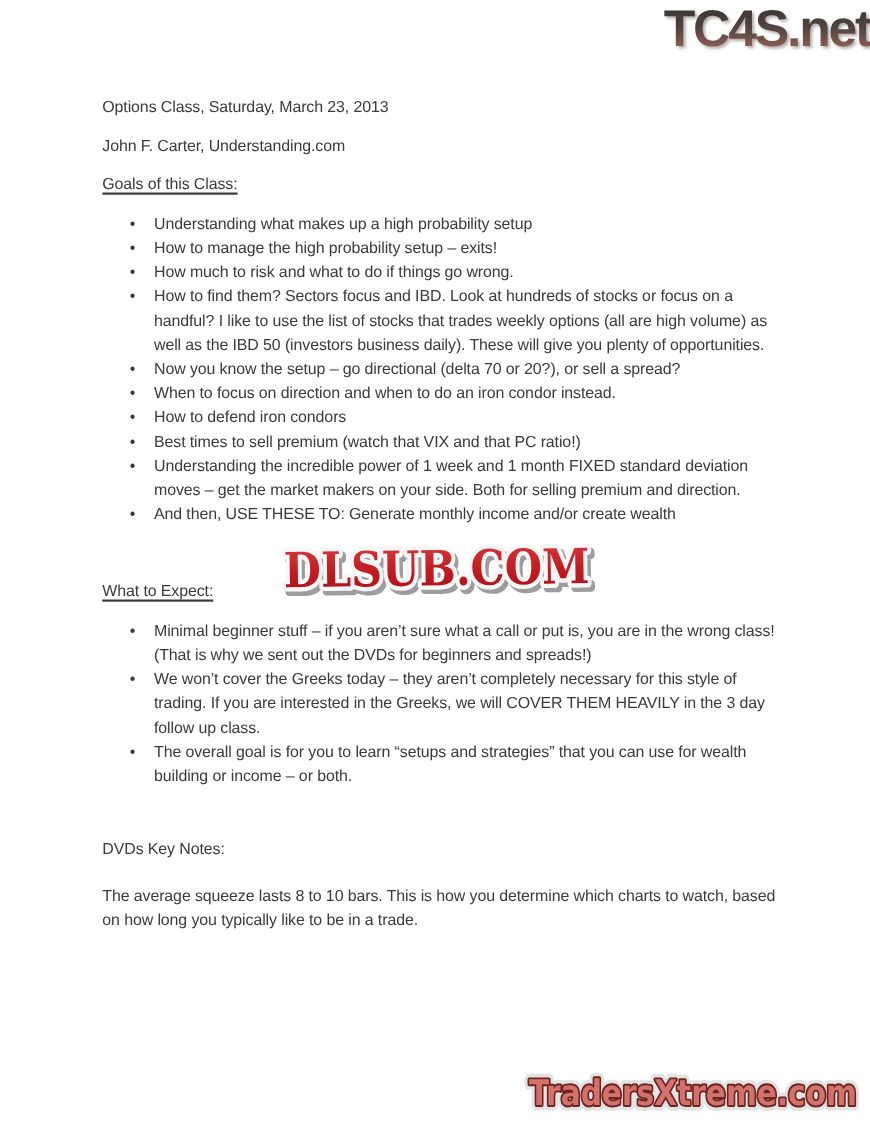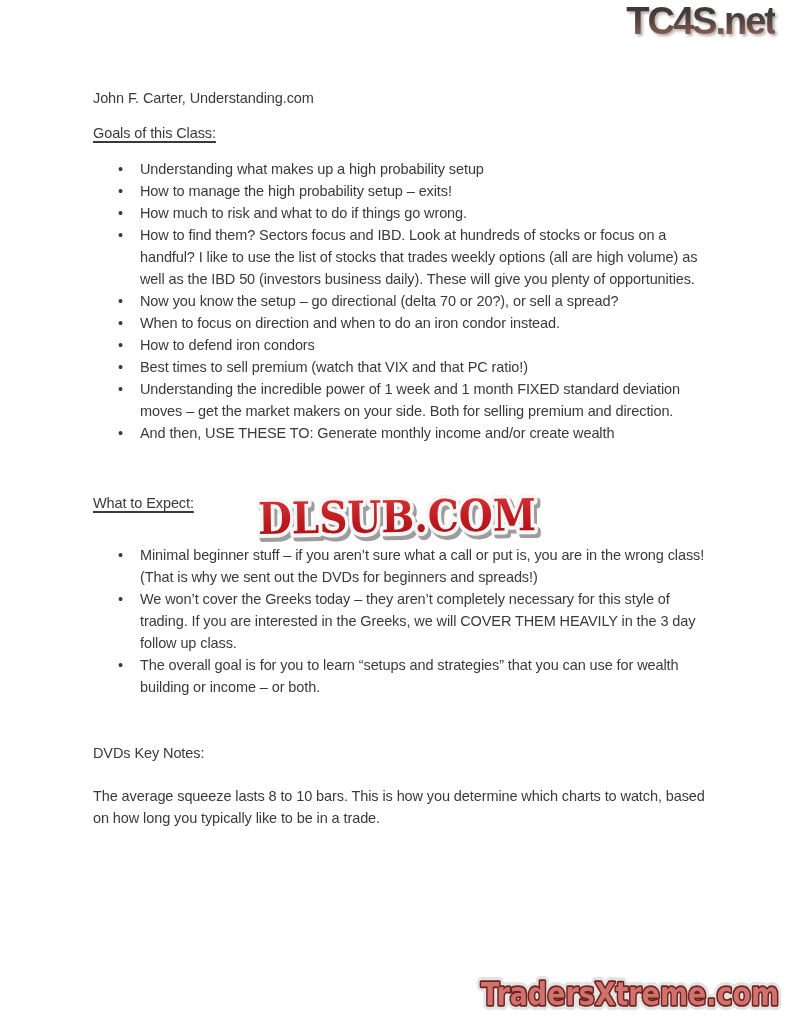--- a/index.html
+++ b/index.html
@@ -5,55 +5,56 @@
   html,body{margin:0;padding:0;}
   body{
     width:791px;height:1024px;position:relative;background:#ffffff;
     font-family:"Liberation Sans","DejaVu Sans",sans-serif;
     color:#3a3a3a;overflow:hidden;
   }
   .sheet{position:absolute;inset:0;background:#ffffff;}
 
   
   .tc4s{
-    position:absolute;top:2px;right:16px;
-    font-size:38px;font-weight:bold;letter-spacing:-2px;line-height:1;
+    position:absolute;top:2px;right:0;
+    font-size:47px;font-weight:bold;letter-spacing:-2px;line-height:1;
     background:linear-gradient(180deg,#3b3636 12%,#544541 52%,#8c5f55 88%,#96685c 100%);
     -webkit-background-clip:text;background-clip:text;color:transparent;
     filter:drop-shadow(2px 2px 1.5px rgba(165,155,152,0.85));
   }
 
   
   .content{
     position:absolute;left:93px;top:87px;width:620px;
     font-size:14.5px;line-height:22px;letter-spacing:-0.1px;
   }
   .para{margin:0 0 13px 0;}
   .heading{font-weight:normal;text-decoration:underline;text-underline-offset:3px;text-decoration-thickness:1.5px;}
   ul.bullets{list-style:none;margin:14px 0 48px 0;padding:0 0 0 47px;}
   ul.bullets li{position:relative;margin:0;padding:0;}
   ul.bullets li::before{content:"\2022";position:absolute;left:-22px;top:0;}
-  ul.expect{margin:30px 0 44px 0;}
+  ul.expect{margin:14px 0 44px 0;}
   .notes-head{margin:0 0 21px 0;}
   .notes-para{margin:0;}
 
   
   .stamp{position:absolute;left:251px;top:488px;transform:rotate(-0.8deg);}
 
   
   .txlogo{position:absolute;right:5px;top:971px;text-decoration:underline;}
 </style>
 </head>
 <body>
 
 <div class="sheet">
 
   <div class="tc4s">TC4S.net</div>
 
   <div class="content">
+    <p class="para">Options Class, Saturday, March 23, 2013</p>
     <p class="para">John F. Carter, Understanding.com</p>
     <p class="para heading">Goals of this Class:</p>
 
     <ul class="bullets goals">
       <li>Understanding what makes up a high probability setup</li>
       <li>How to manage the high probability setup – exits!</li>
       <li>How much to risk and what to do if things go wrong.</li>
       <li>How to find them?  Sectors focus and IBD.  Look at hundreds of stocks or focus on a handful?  I like to use the list of stocks that trades weekly options (all are high volume) as well as the IBD 50 (investors business daily).  These will give you plenty of opportunities.</li>
       <li>Now you know the setup – go directional (delta 70 or 20?), or sell a spread?</li>
       <li>When to focus on direction and when to do an iron condor instead.</li>

